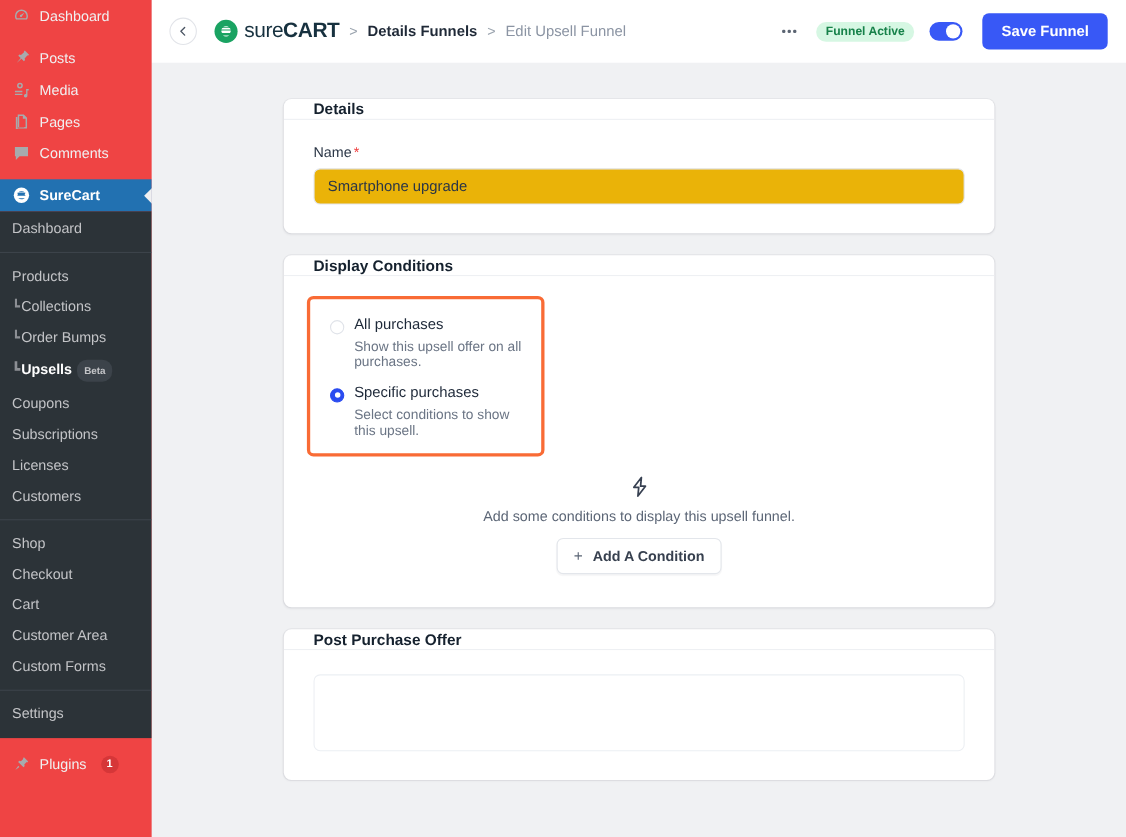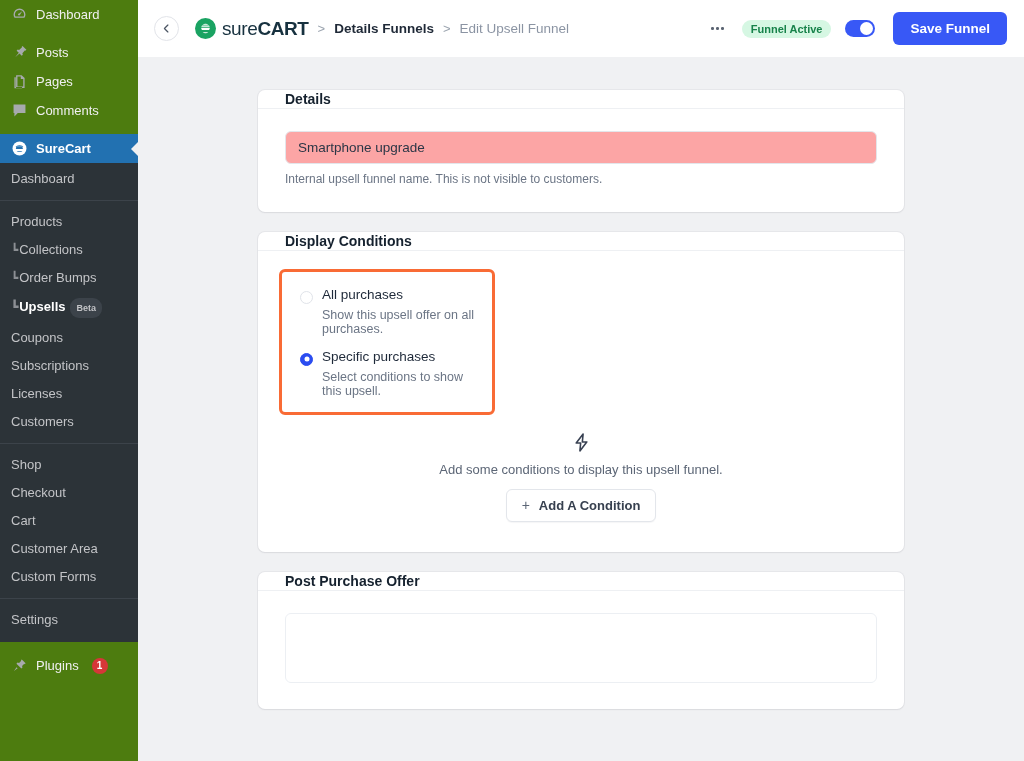--- a/index.html
+++ b/index.html
@@ -7,21 +7,21 @@
     width: 1024px; height: 761px;
     overflow: hidden;
     font-family: "Liberation Sans", sans-serif;
     background: #f0f0f1;
   }
   #app { position: relative; width: 1024px; height: 761px; display: flex; }
 
   
   #sidebar {
     width: 138px; height: 761px;
-    background: #4d7c0f;
+    background: #ef4444;
     color: #c3c4c7;
     flex: 0 0 138px;
     position: relative;
     overflow: hidden;
   }
   .wp-item {
     display: flex; align-items: center;
     height: 29px;
     padding-left: 10px;
     font-size: 13px;
@@ -178,21 +178,21 @@
   .card-body { padding: 22px 27px 26px 27px; }
 
   .field-label { font-size: 13px; color: #2b3646; margin-bottom: 7px; font-weight: 500; }
   .req { color: #ef4444; margin-left: 2px; }
   .text-input {
     width: 100%; height: 33px;
     border: 1px solid #e3e6eb; border-radius: 6px;
     padding: 0 12px;
     font-size: 13.5px; color: #2b3646;
     font-family: "Liberation Sans", sans-serif;
-    outline: none; background: #fca5a5;
+    outline: none; background: #eab308;
   }
   .field-help { font-size: 12px; color: #6b7585; margin-top: 8px; }
 
   
   .radio-group {
     border: 3px solid #f96b35;
     border-radius: 6px;
     padding: 16px 18px 14px 18px;
     width: 216px;
     margin: -4px 0 0 -6px;
@@ -256,20 +256,28 @@
 
     <div class="wp-item">
       <span class="wp-ico">
         <svg viewBox="0 0 20 20" fill="currentColor">
             <path d="M13.6 2.3l-1.1 1.1 .5.5-3.5 3.1-1.6-.5-1.3 1.3 2.6 2.6-4.3 5.1 5.1-4.3 2.6 2.6 1.3-1.3-.5-1.6 3.1-3.5.5.5 1.1-1.1-4.5-4.5z"></path>
           </svg>
       </span>
       <span>Posts</span>
     </div>
 
+    <div class="wp-item">
+      <span class="wp-ico">
+        <svg viewBox="0 0 20 20" fill="currentColor">
+            <path d="M8.4 2.5a3.1 3.1 0 100 6.2 3.1 3.1 0 000-6.2zm0 1.6a1.5 1.5 0 110 3 1.5 1.5 0 010-3zM15 9.4v5.3a1.9 1.9 0 10 1.4 1.8V11h1.4V9.4H15zM3 11.3h8v1.5H3v-1.5zm0 3h8v1.5H3v-1.5z"></path>
+          </svg>
+      </span>
+      <span>Media</span>
+    </div>
 
     <div class="wp-item">
       <span class="wp-ico">
         <svg viewBox="0 0 20 20" fill="currentColor">
             <path d="M6 2.5h6.5L16 6v11.5H6V2.5zm1.6 1.6v11.8h6.8V7h-2.9V4.1H7.6zM4 5v13h9v-1.6H5.6V5H4z"></path>
           </svg>
       </span>
       <span>Pages</span>
     </div>
 
@@ -372,22 +380,24 @@
         <div class="toggle"></div>
         <button class="save-btn">Save Funnel</button>
       </div>
     </div>
 
     <div id="content">
 
       <div class="card">
         <div class="card-head">Details</div>
         <div class="card-body">
+          <div class="field-label">
+            <span>Name</span><span class="req">*</span>
+          </div>
           <input class="text-input" type="text" value="Smartphone upgrade" style="">
-          <div class="field-help">Internal upsell funnel name. This is not visible to customers.</div>
         </div>
       </div>
 
       <div class="card">
         <div class="card-head">Display Conditions</div>
         <div class="card-body">
 
           <div class="radio-group">
 
             <div class="radio-row">

